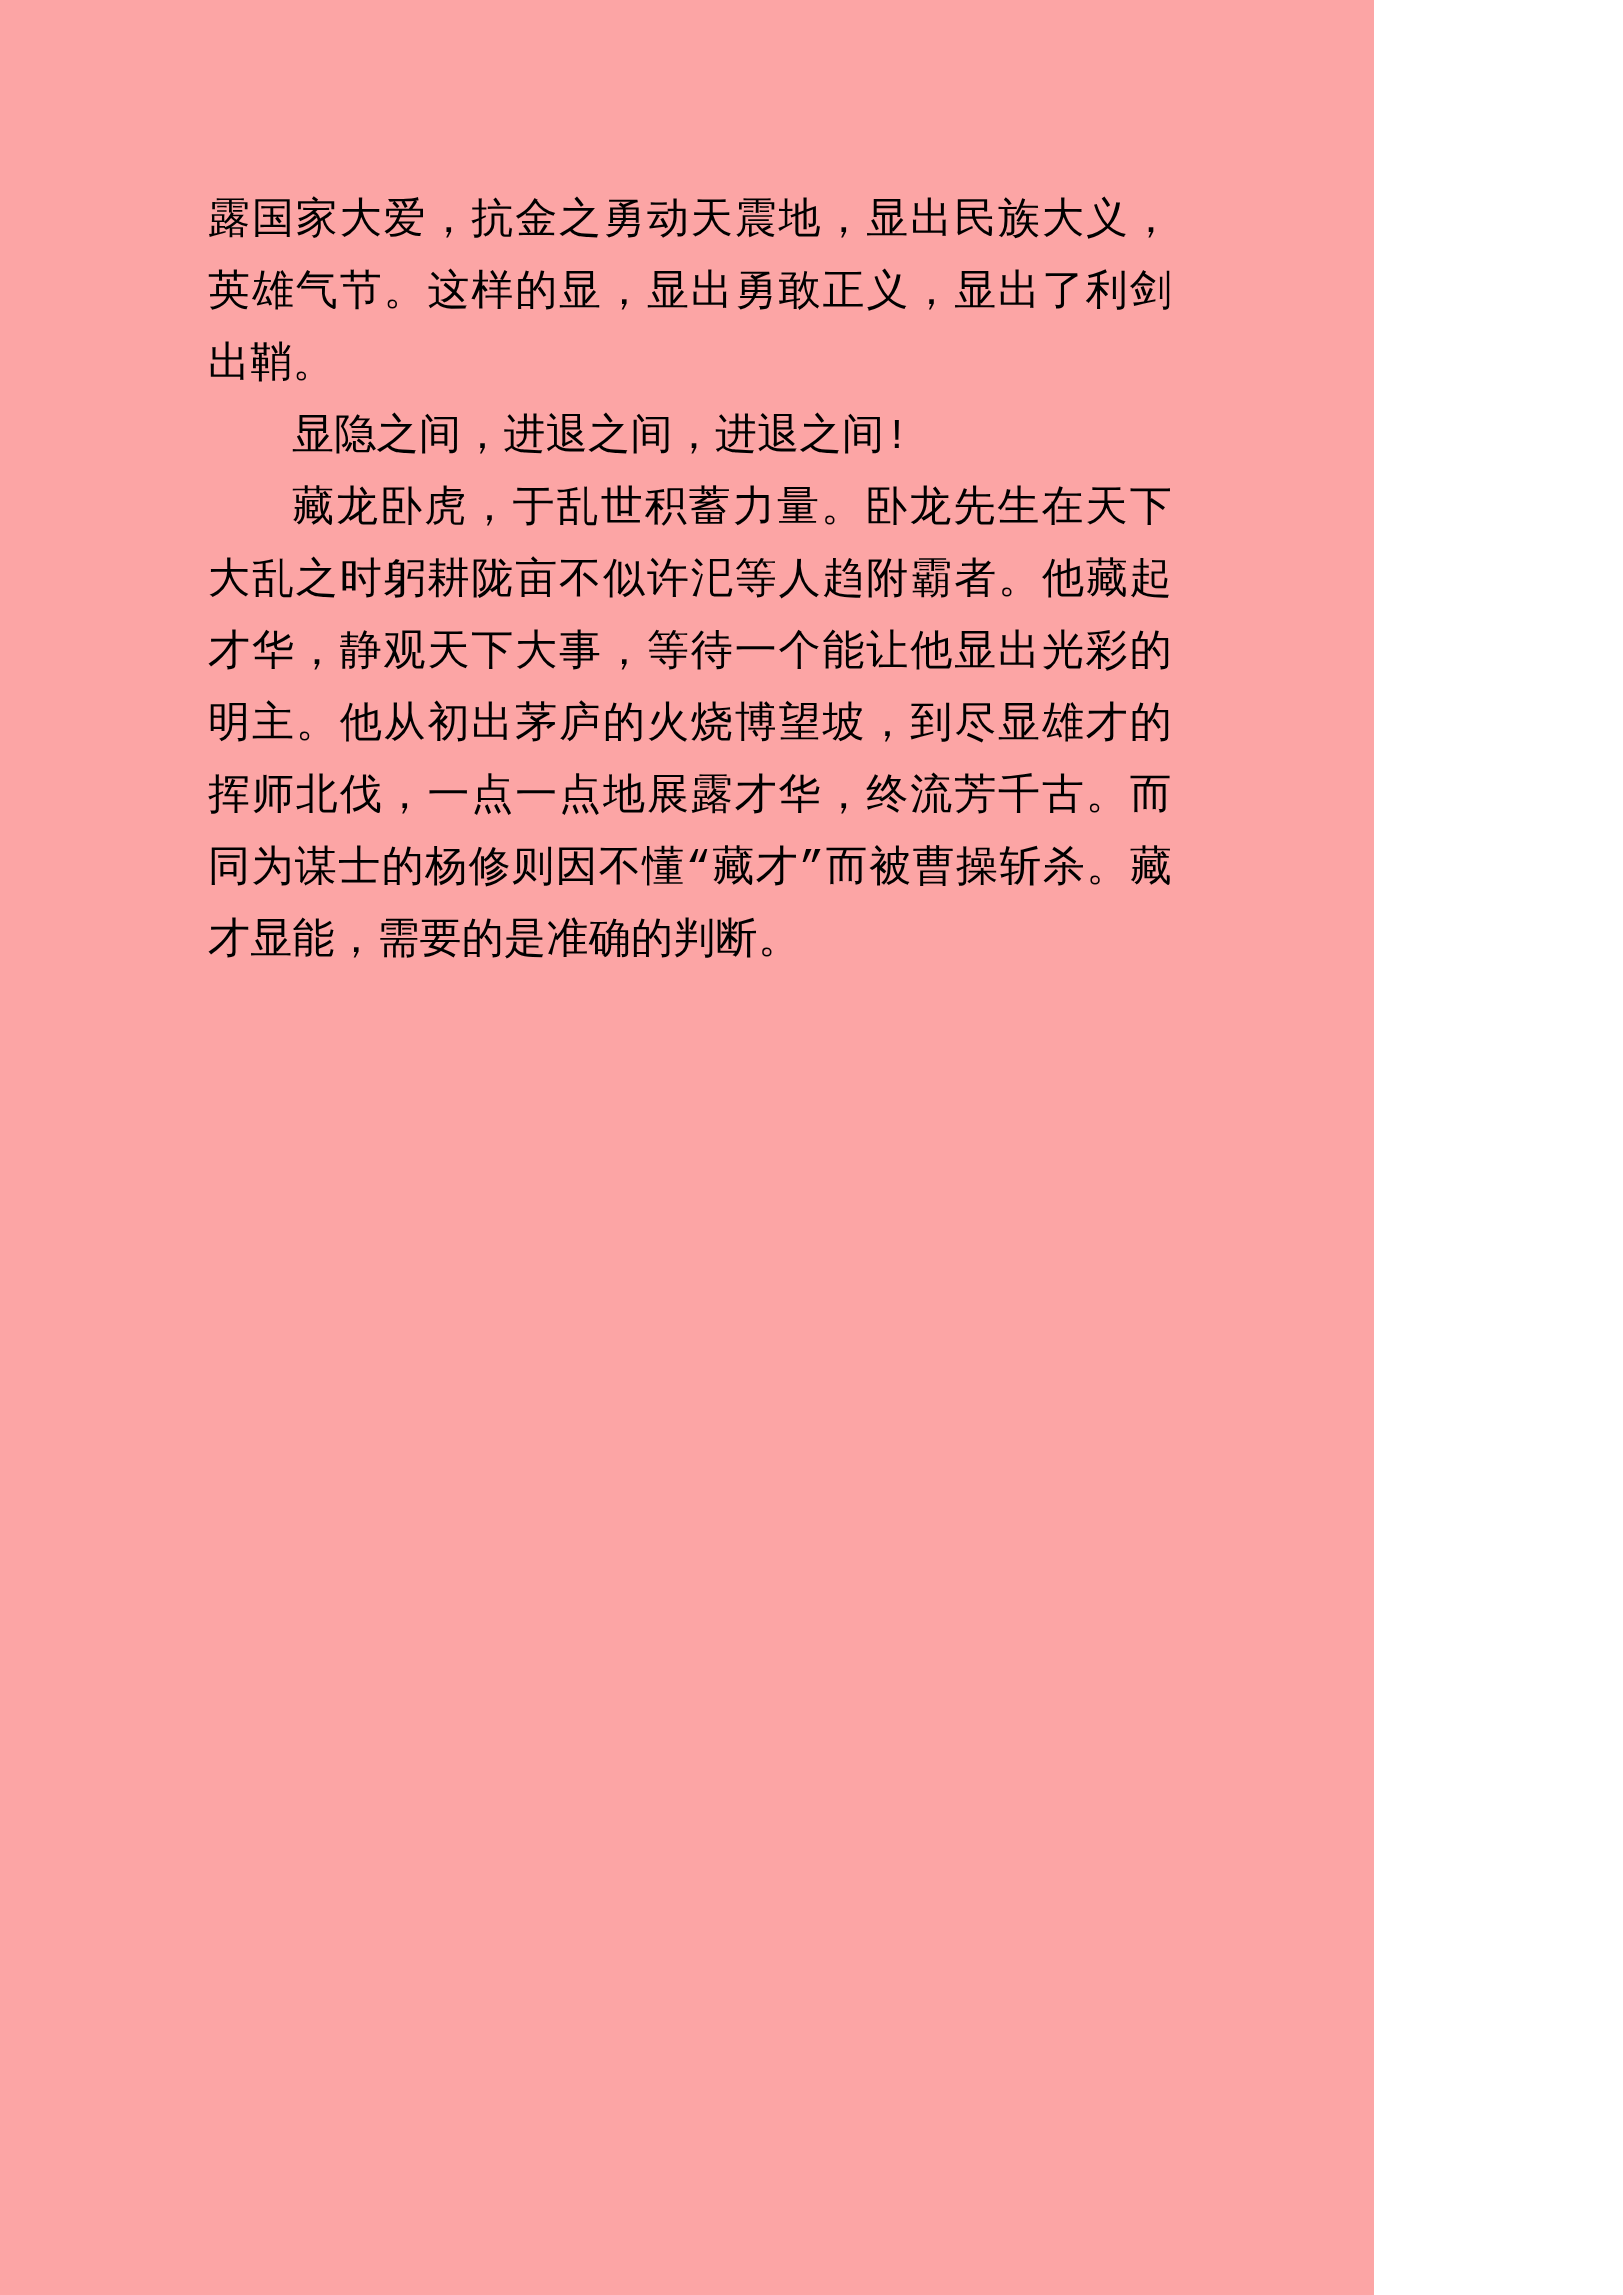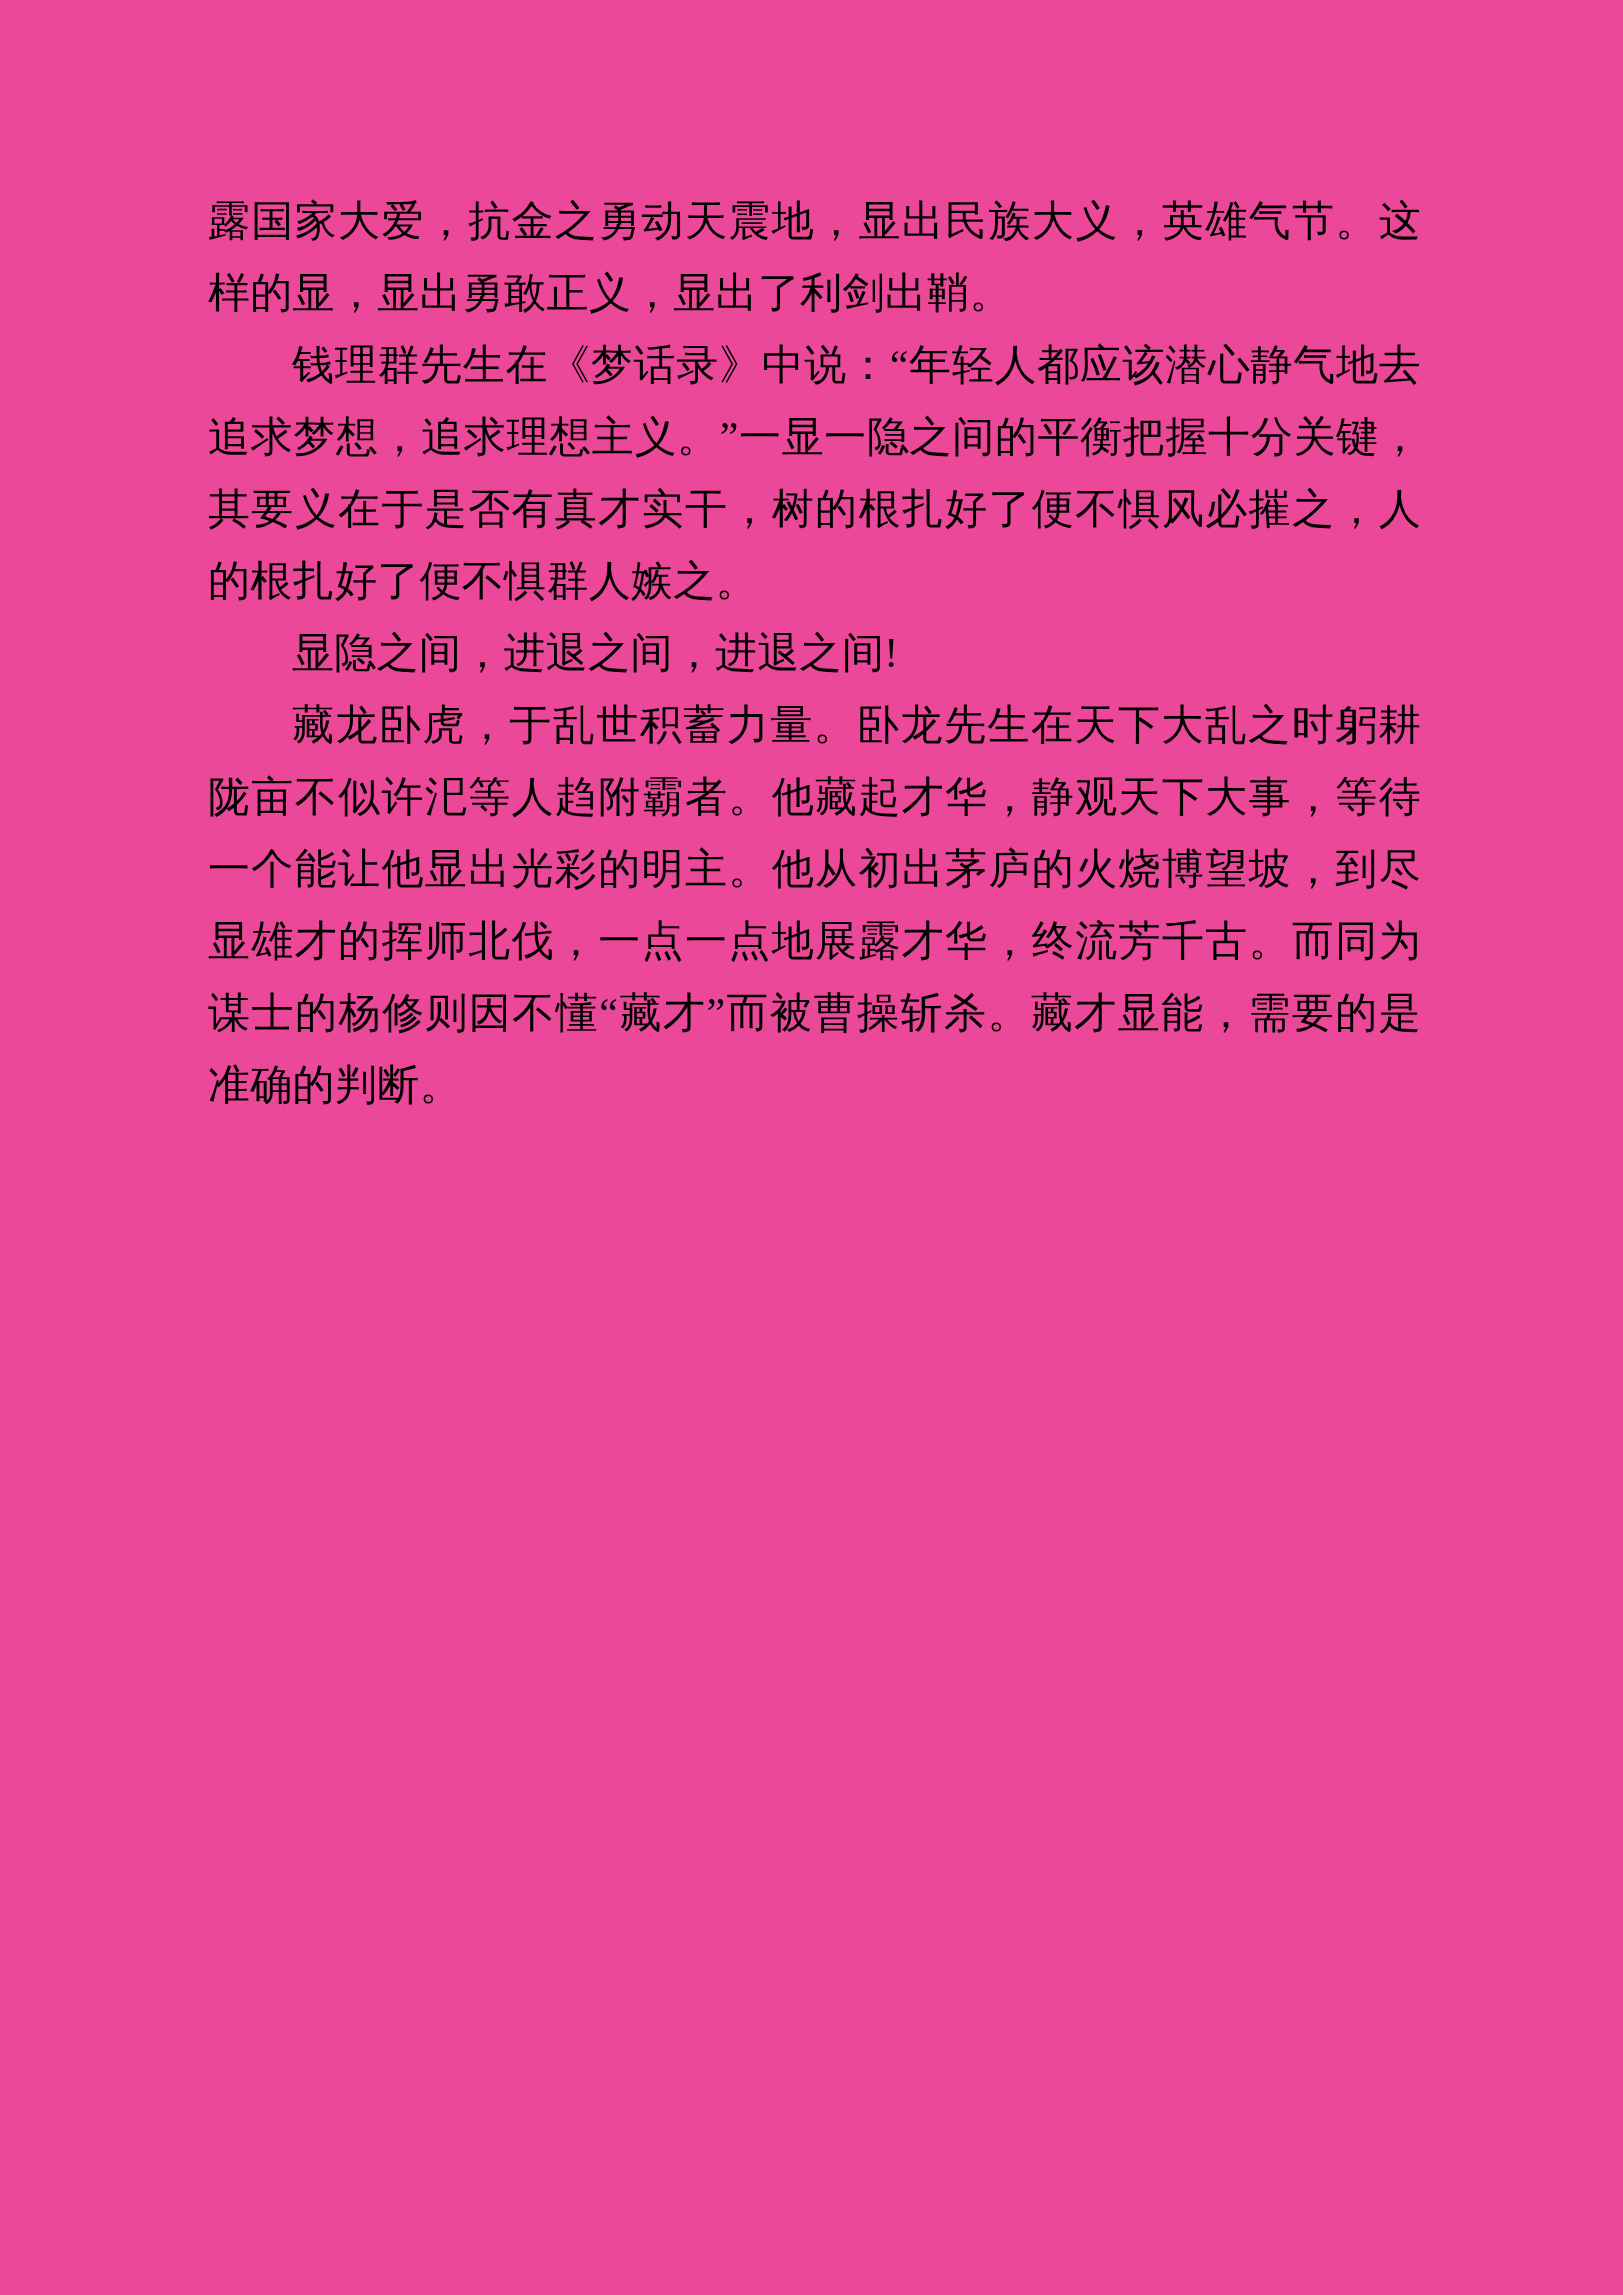--- a/index.html
+++ b/index.html
@@ -1,27 +1,27 @@
 <!DOCTYPE html>
 <html lang="zh" style="font-size:9px"><head>
 <meta charset="utf-8">
 <style>
   html, body {
     margin: 0;
     padding: 0;
     background: #ffffff;
   }
   .page {
-    width: 1623px;
+    width: 1374px;
     height: 2295px;
-    background: #ec4899;
+    background: #fca5a5;
     position: relative;
     box-sizing: border-box;
     padding: 185px 202px 0 208px;
-    font-family: Liberation Serif, serif;
+    font-family: Liberation Mono, monospace;
     color: #000000;
   }
   .doc-body {
     font-size: 42px;
     line-height: 72px;
     letter-spacing: 0.3px;
     text-align: justify;
     text-justify: inter-ideograph;
   }
   .para {
@@ -36,18 +36,17 @@
     text-indent: 42px;
     margin: 0;
   }
 </style>
 </head>
 <body>
 
 <div class="page">
   <div class="doc-body">
     <p class="para">露国家大爱，抗金之勇动天震地，显出民族大义，英雄气节。这样的显，显出勇敢正义，显出了利剑出鞘。</p>
-    <p class="para para-indent">钱理群先生在《梦话录》中说：“年轻人都应该潜心静气地去追求梦想，追求理想主义。”一显一隐之间的平衡把握十分关键，其要义在于是否有真才实干，树的根扎好了便不惧风必摧之，人的根扎好了便不惧群人嫉之。</p>
     <p class="para para-indent">显隐之间，进退之间，进退之间!</p>
     <p class="para para-indent">藏龙卧虎，于乱世积蓄力量。卧龙先生在天下大乱之时躬耕陇亩不似许汜等人趋附霸者。他藏起才华，静观天下大事，等待一个能让他显出光彩的明主。他从初出茅庐的火烧博望坡，到尽显雄才的挥师北伐，一点一点地展露才华，终流芳千古。而同为谋士的杨修则因不懂“藏才”而被曹操斩杀。藏才显能，需要的是准确的判断。</p>
   </div>
 </div>
 
 
 </body></html>

